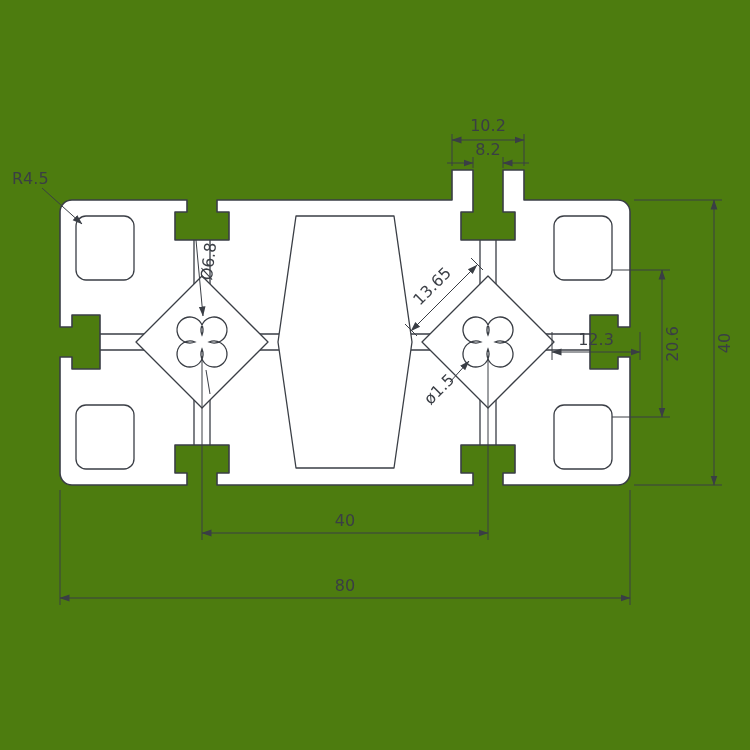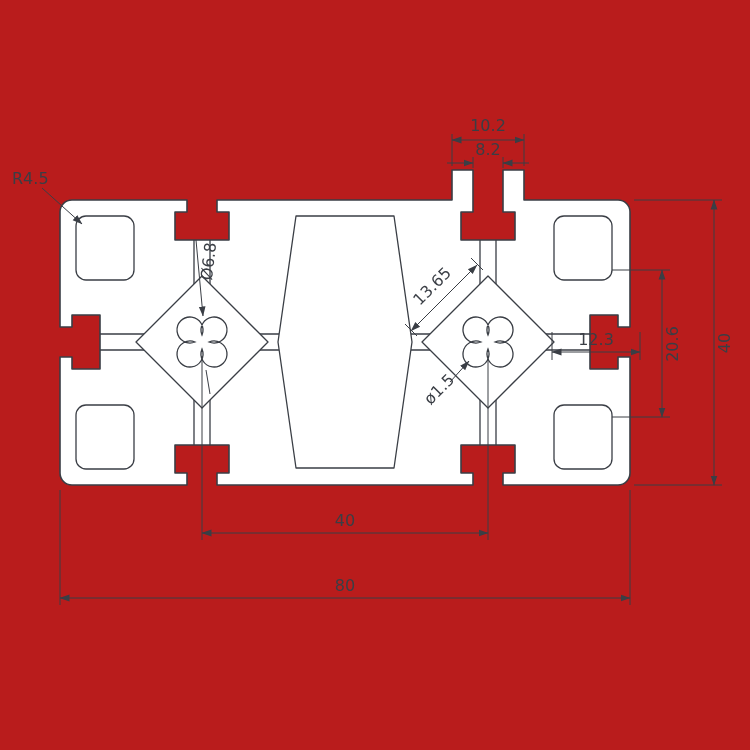--- a/index.html
+++ b/index.html
@@ -1,16 +1,16 @@
 <!DOCTYPE html>
 <html><head>
 <meta charset="utf-8">
 <style>
   html,body{margin:0;padding:0;background:#ffffff;}
-  .stage{width:750px;height:750px;position:relative;background:#b91c1c;overflow:hidden;}
+  .stage{width:750px;height:750px;position:relative;background:#4d7c0f;overflow:hidden;}
   svg{display:block;}
   .outline{fill:#ffffff;stroke:#3a3e45;stroke-width:1.6;stroke-linejoin:round;stroke-linecap:round;}
   .inner{fill:none;stroke:#3a3e45;stroke-width:1.3;stroke-linejoin:round;}
   .hole{fill:#ffffff;stroke:#3a3e45;stroke-width:1.3;}
   .dim{stroke:#3a3e45;stroke-width:1;fill:none;}
   .dimtext{fill:#3a3e45;font:16px "DejaVu Sans", sans-serif;text-anchor:middle;}
   .dimtext.start{text-anchor:start;}
 </style>
 </head>
 <body>

